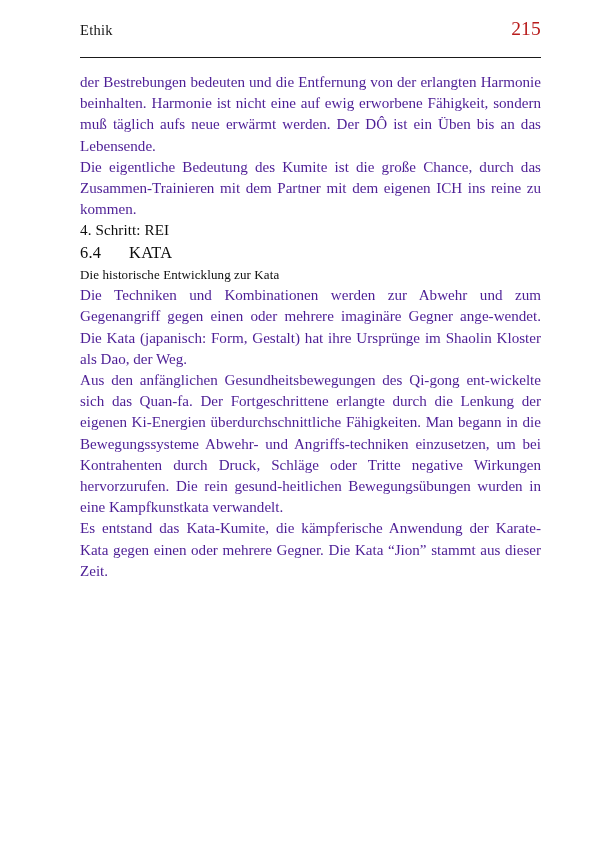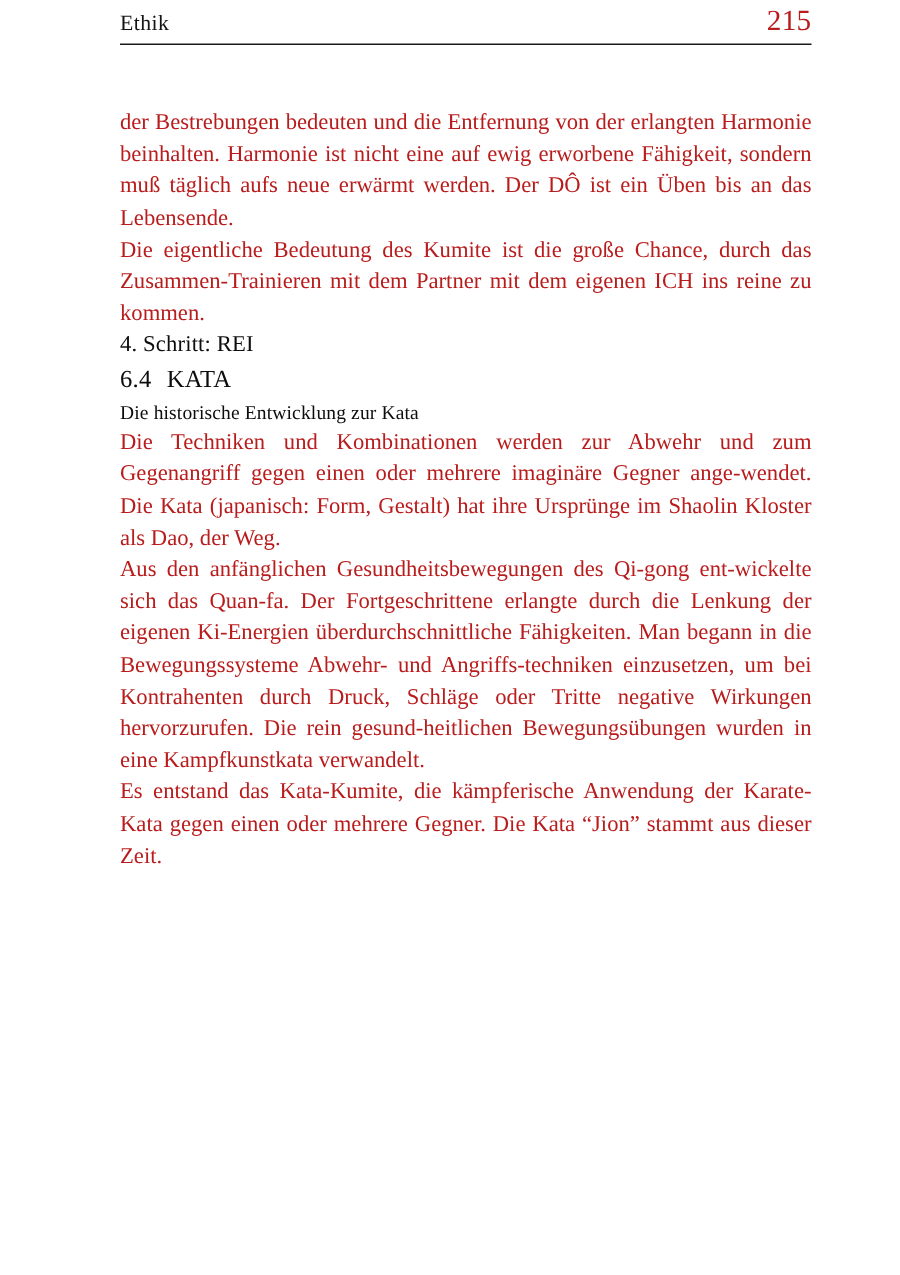--- a/index.html
+++ b/index.html
@@ -21,27 +21,27 @@
     width: 600px;
     height: 850px;
     box-sizing: border-box;
     padding: 0;
   }
 
   
   .header {
     position: absolute;
     left: 80px;
-    top: 4px;
+    top: 18px;
     width: 461px;
     display: flex;
     align-items: baseline;
     justify-content: space-between;
     border-bottom: 1.4px solid #1a1a1a;
-    padding-bottom: 3px;
+    padding-bottom: 17px;
   }
   .header-title {
     font-size: 14.5px;
     letter-spacing: 0.3px;
     color: #141414;
   }
   .header-folio {
     font-size: 19.5px;
     letter-spacing: 0.2px;
     color: #b91c1c;
@@ -54,21 +54,21 @@
     top: 72px;
     width: 461px;
   }
 
   p.para {
     margin: 0;
     font-size: 15.1px;
     line-height: 21.2px;
     text-align: justify;
     text-justify: inter-word;
-    color: #b91c1c;
+    color: #4c1d95;
     hyphens: none;
   }
 
   
   p.tight {
     margin-top: 0;
   }
 
   
   .gap-before {
@@ -87,21 +87,21 @@
     font-size: 15.1px;
     line-height: 21.2px;
     letter-spacing: 0.1px;
   }
   h2.section-heading {
     font-size: 16.4px;
     line-height: 22px;
     letter-spacing: 0.2px;
   }
   h2.section-heading .sec-num {
-    margin-right: 10px;
+    margin-right: 28px;
   }
   h3.sub-heading {
     font-size: 13px;
     line-height: 21.5px;
     letter-spacing: 0.1px;
   }
 
   
   p.para:last-child { text-align-last: left; }
 </style>

